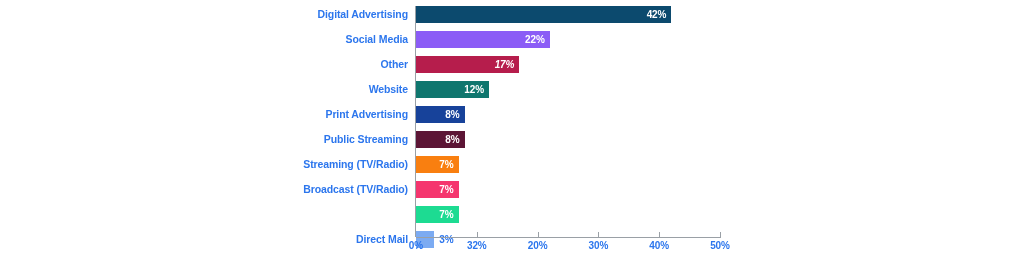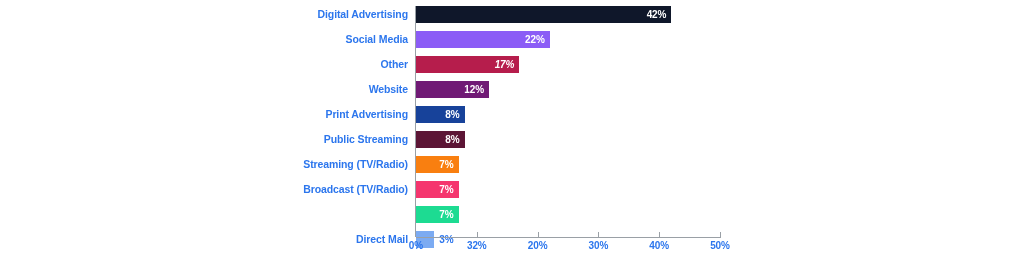--- a/index.html
+++ b/index.html
@@ -137,21 +137,21 @@
 <div id="chart-root">
 
   <div class="plot">
 
     <div class="axis-vline"></div>
 
     <div class="rows" id="rows">
         <div class="row">
           <div class="cat-label">Digital Advertising</div>
           <div class="bar-track">
-            <div class="bar" style="width: 255.36px; background: #0f172a; text-align: right;">
+            <div class="bar" style="width: 255.36px; background: #0c4a6e; text-align: right;">
               <span class="bar-value">42%</span>
             </div>
           </div>
         </div>
         <div class="row">
           <div class="cat-label">Social Media</div>
           <div class="bar-track">
             <div class="bar" style="width: 133.76px; background: #8b5cf6;">
               <span class="bar-value">22%</span>
             </div>
@@ -161,21 +161,21 @@
           <div class="cat-label">Other</div>
           <div class="bar-track">
             <div class="bar" style="width: 103.36px; background: rgb(182, 29, 76); font-style: italic;">
               <span class="bar-value">17%</span>
             </div>
           </div>
         </div>
         <div class="row">
           <div class="cat-label">Website</div>
           <div class="bar-track">
-            <div class="bar" style="width: 72.96px; background: #701a75;">
+            <div class="bar" style="width: 72.96px; background: #0f766e;">
               <span class="bar-value">12%</span>
             </div>
           </div>
         </div>
         <div class="row">
           <div class="cat-label">Print Advertising</div>
           <div class="bar-track">
             <div class="bar" style="width: 48.64px; background: rgb(23, 66, 154);">
               <span class="bar-value">8%</span>
             </div>

